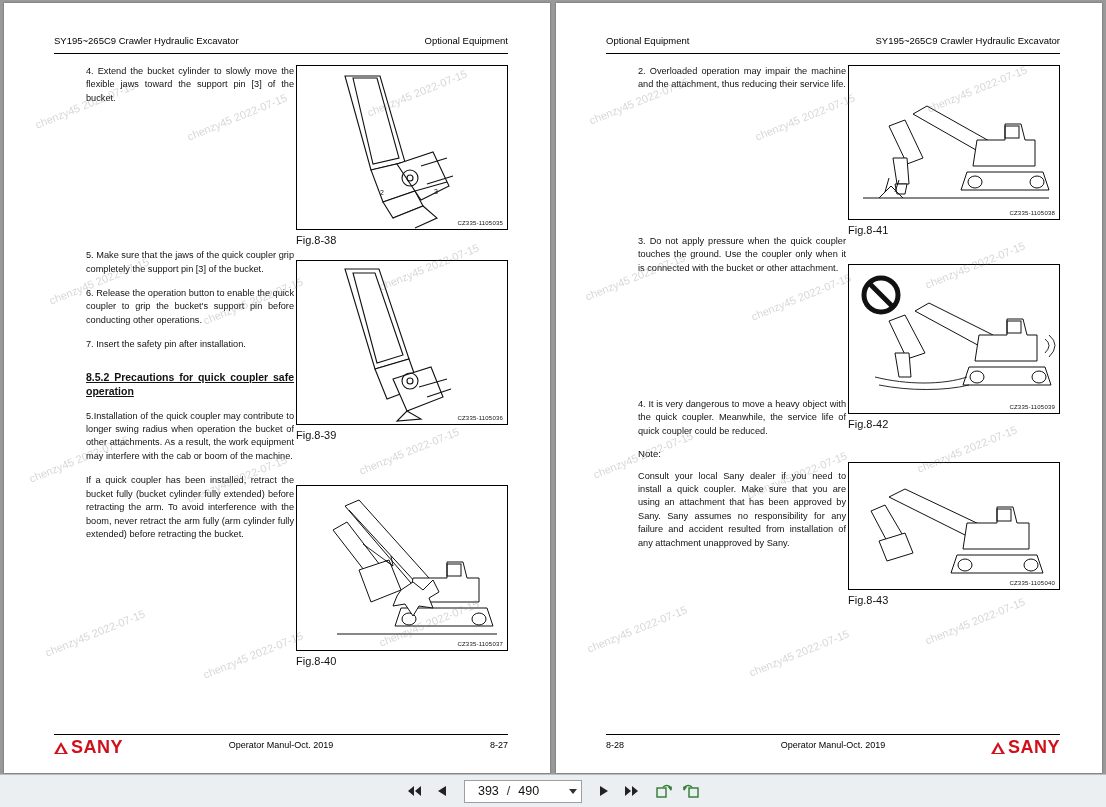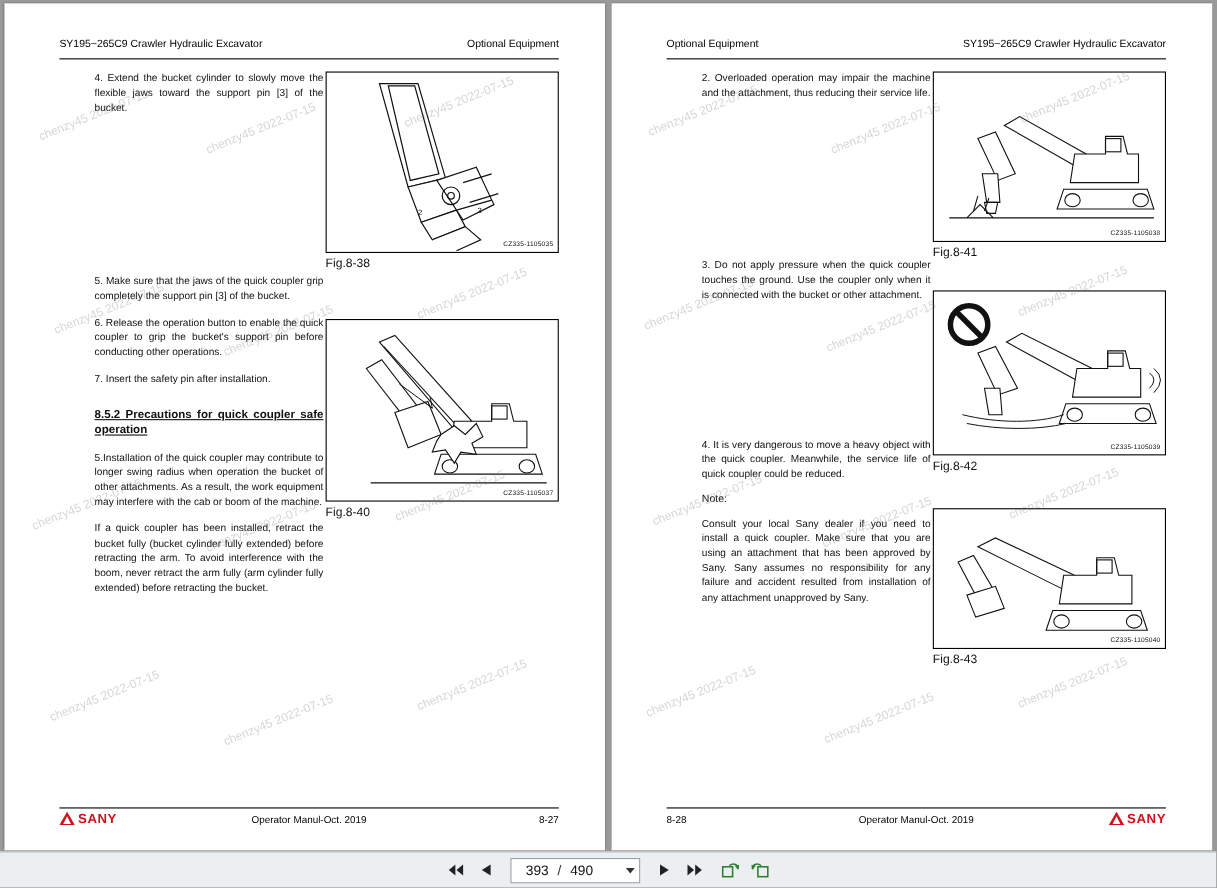--- a/index.html
+++ b/index.html
@@ -77,21 +77,21 @@
   .sany.l { left: 0; }
   .sany.r { right: 0; }
   .sany .mark {
     width: 14px; height: 12px;
     position: relative;
   }
   .sany .mark svg { display:block; }
   .sany .word {
     color: #d0111b;
     font-weight: bold;
-    font-size: 12px;
+    font-size: 18px;
     letter-spacing: 0.5px;
   }
   
   .cols {
     position: absolute;
     top: 34px;
     left: 0;
     right: 0;
     bottom: 30px;
     margin-left: 32px;
@@ -259,20 +259,39 @@
                   <g fill="#111" font-size="7" font-family="Liberation Sans, sans-serif">
                     <text x="83" y="129">2</text>
                     <text x="137" y="128">3</text>
                   </g>
                 </svg>
                 <div class="figcode">CZ335-1105035</div>
               </div>
               <div class="figcap">Fig.8-38</div>
             </div>
 
+            <div class="fig-wrap">
+              <div class="figbox" style="height:165px">
+                <svg width="210" height="163" viewBox="0 0 210 163">
+                  <g fill="none" stroke="#111" stroke-width="1.1">
+                    <path d="M48 8 L82 8 L112 98 L78 108 Z" fill="#fff"></path>
+                    <path d="M56 12 L78 12 L106 94 L80 102 Z"></path>
+                    <path d="M78 108 L112 98 L122 126 L90 138 Z" fill="#fff"></path>
+                    <path d="M96 118 L134 106 L146 136 L110 150 Z" fill="#fff"></path>
+                    <circle cx="113" cy="120" r="8"></circle>
+                    <circle cx="113" cy="120" r="3"></circle>
+                    <path d="M110 150 L124 158 L100 160 Z" fill="#fff"></path>
+                    <path d="M122 126 L150 118"></path>
+                    <path d="M130 136 L154 128"></path>
+                  </g>
+                </svg>
+                <div class="figcode">CZ335-1105036</div>
+              </div>
+              <div class="figcap">Fig.8-39</div>
+            </div>
 
             <div class="fig-wrap" style="margin-top:44px">
               <div class="figbox" style="height:166px">
                 <svg width="210" height="164" viewBox="0 0 210 164">
                   <g fill="none" stroke="#111" stroke-width="1">
 
                     <path d="M48 20 L62 14 L132 92 L120 104 Z" fill="#fff"></path>
                     <path d="M52 24 L120 98"></path>
 
                     <path d="M36 44 L50 36 L96 96 L84 106 Z" fill="#fff"></path>

